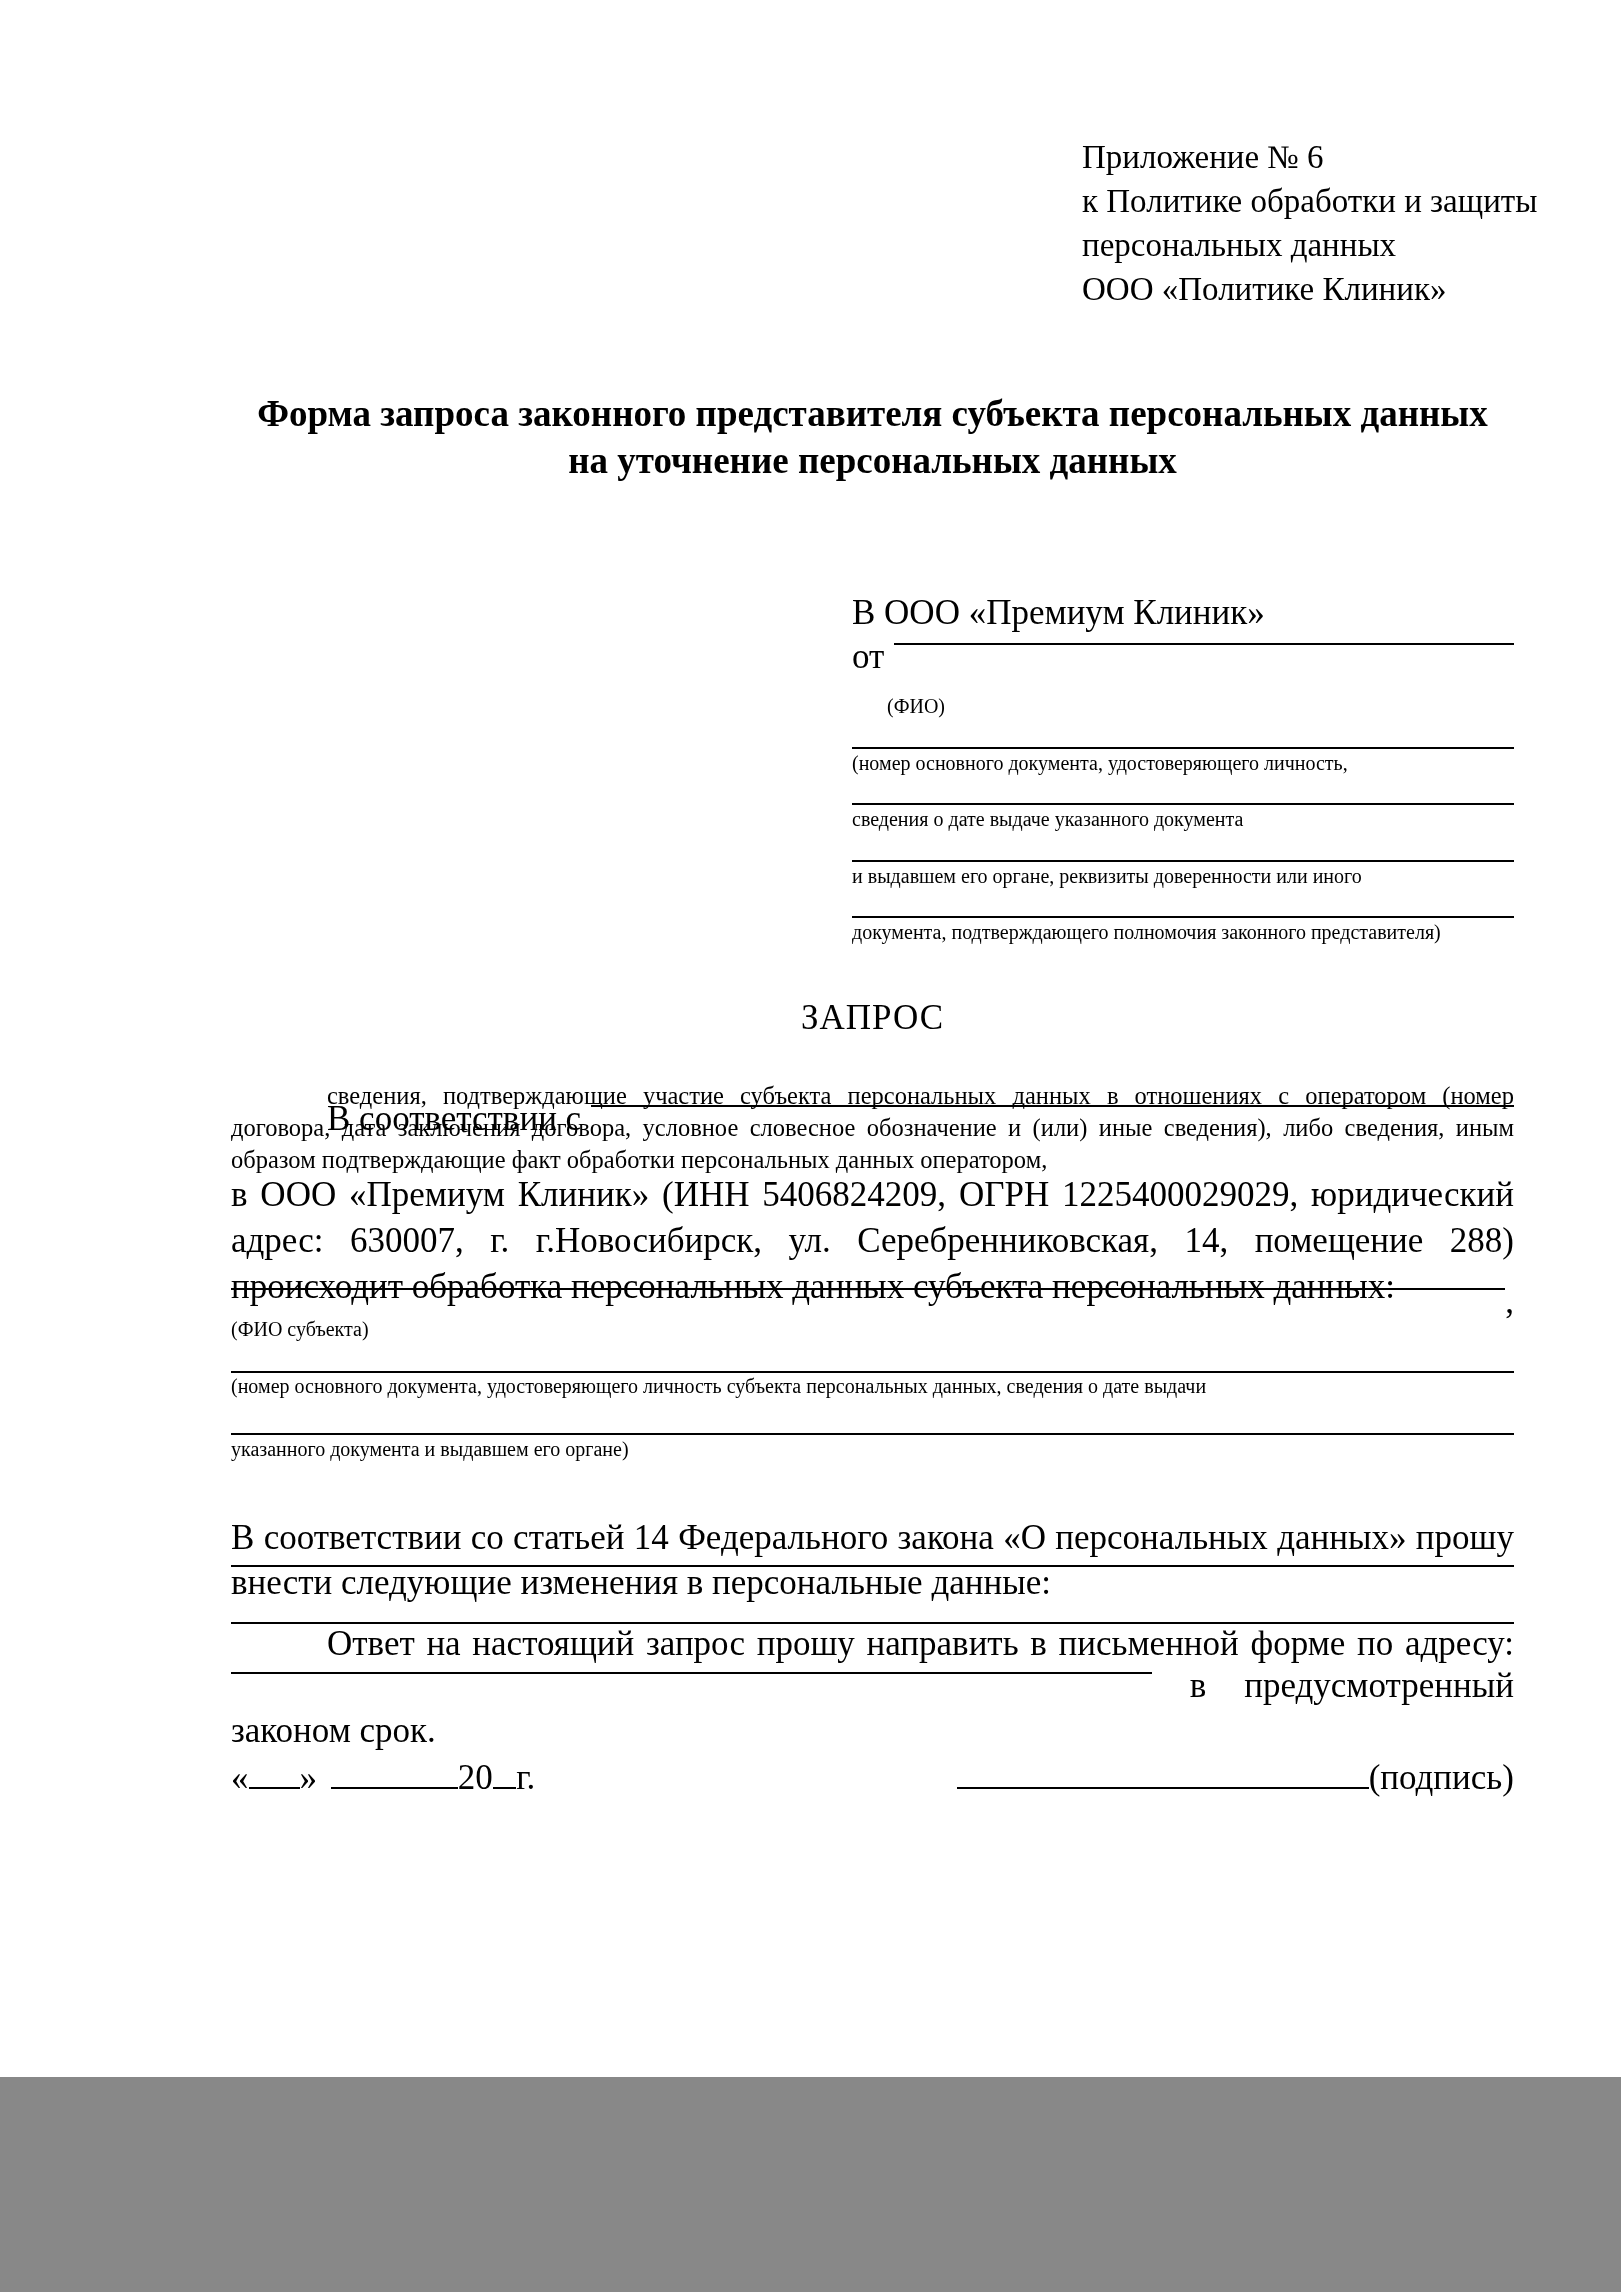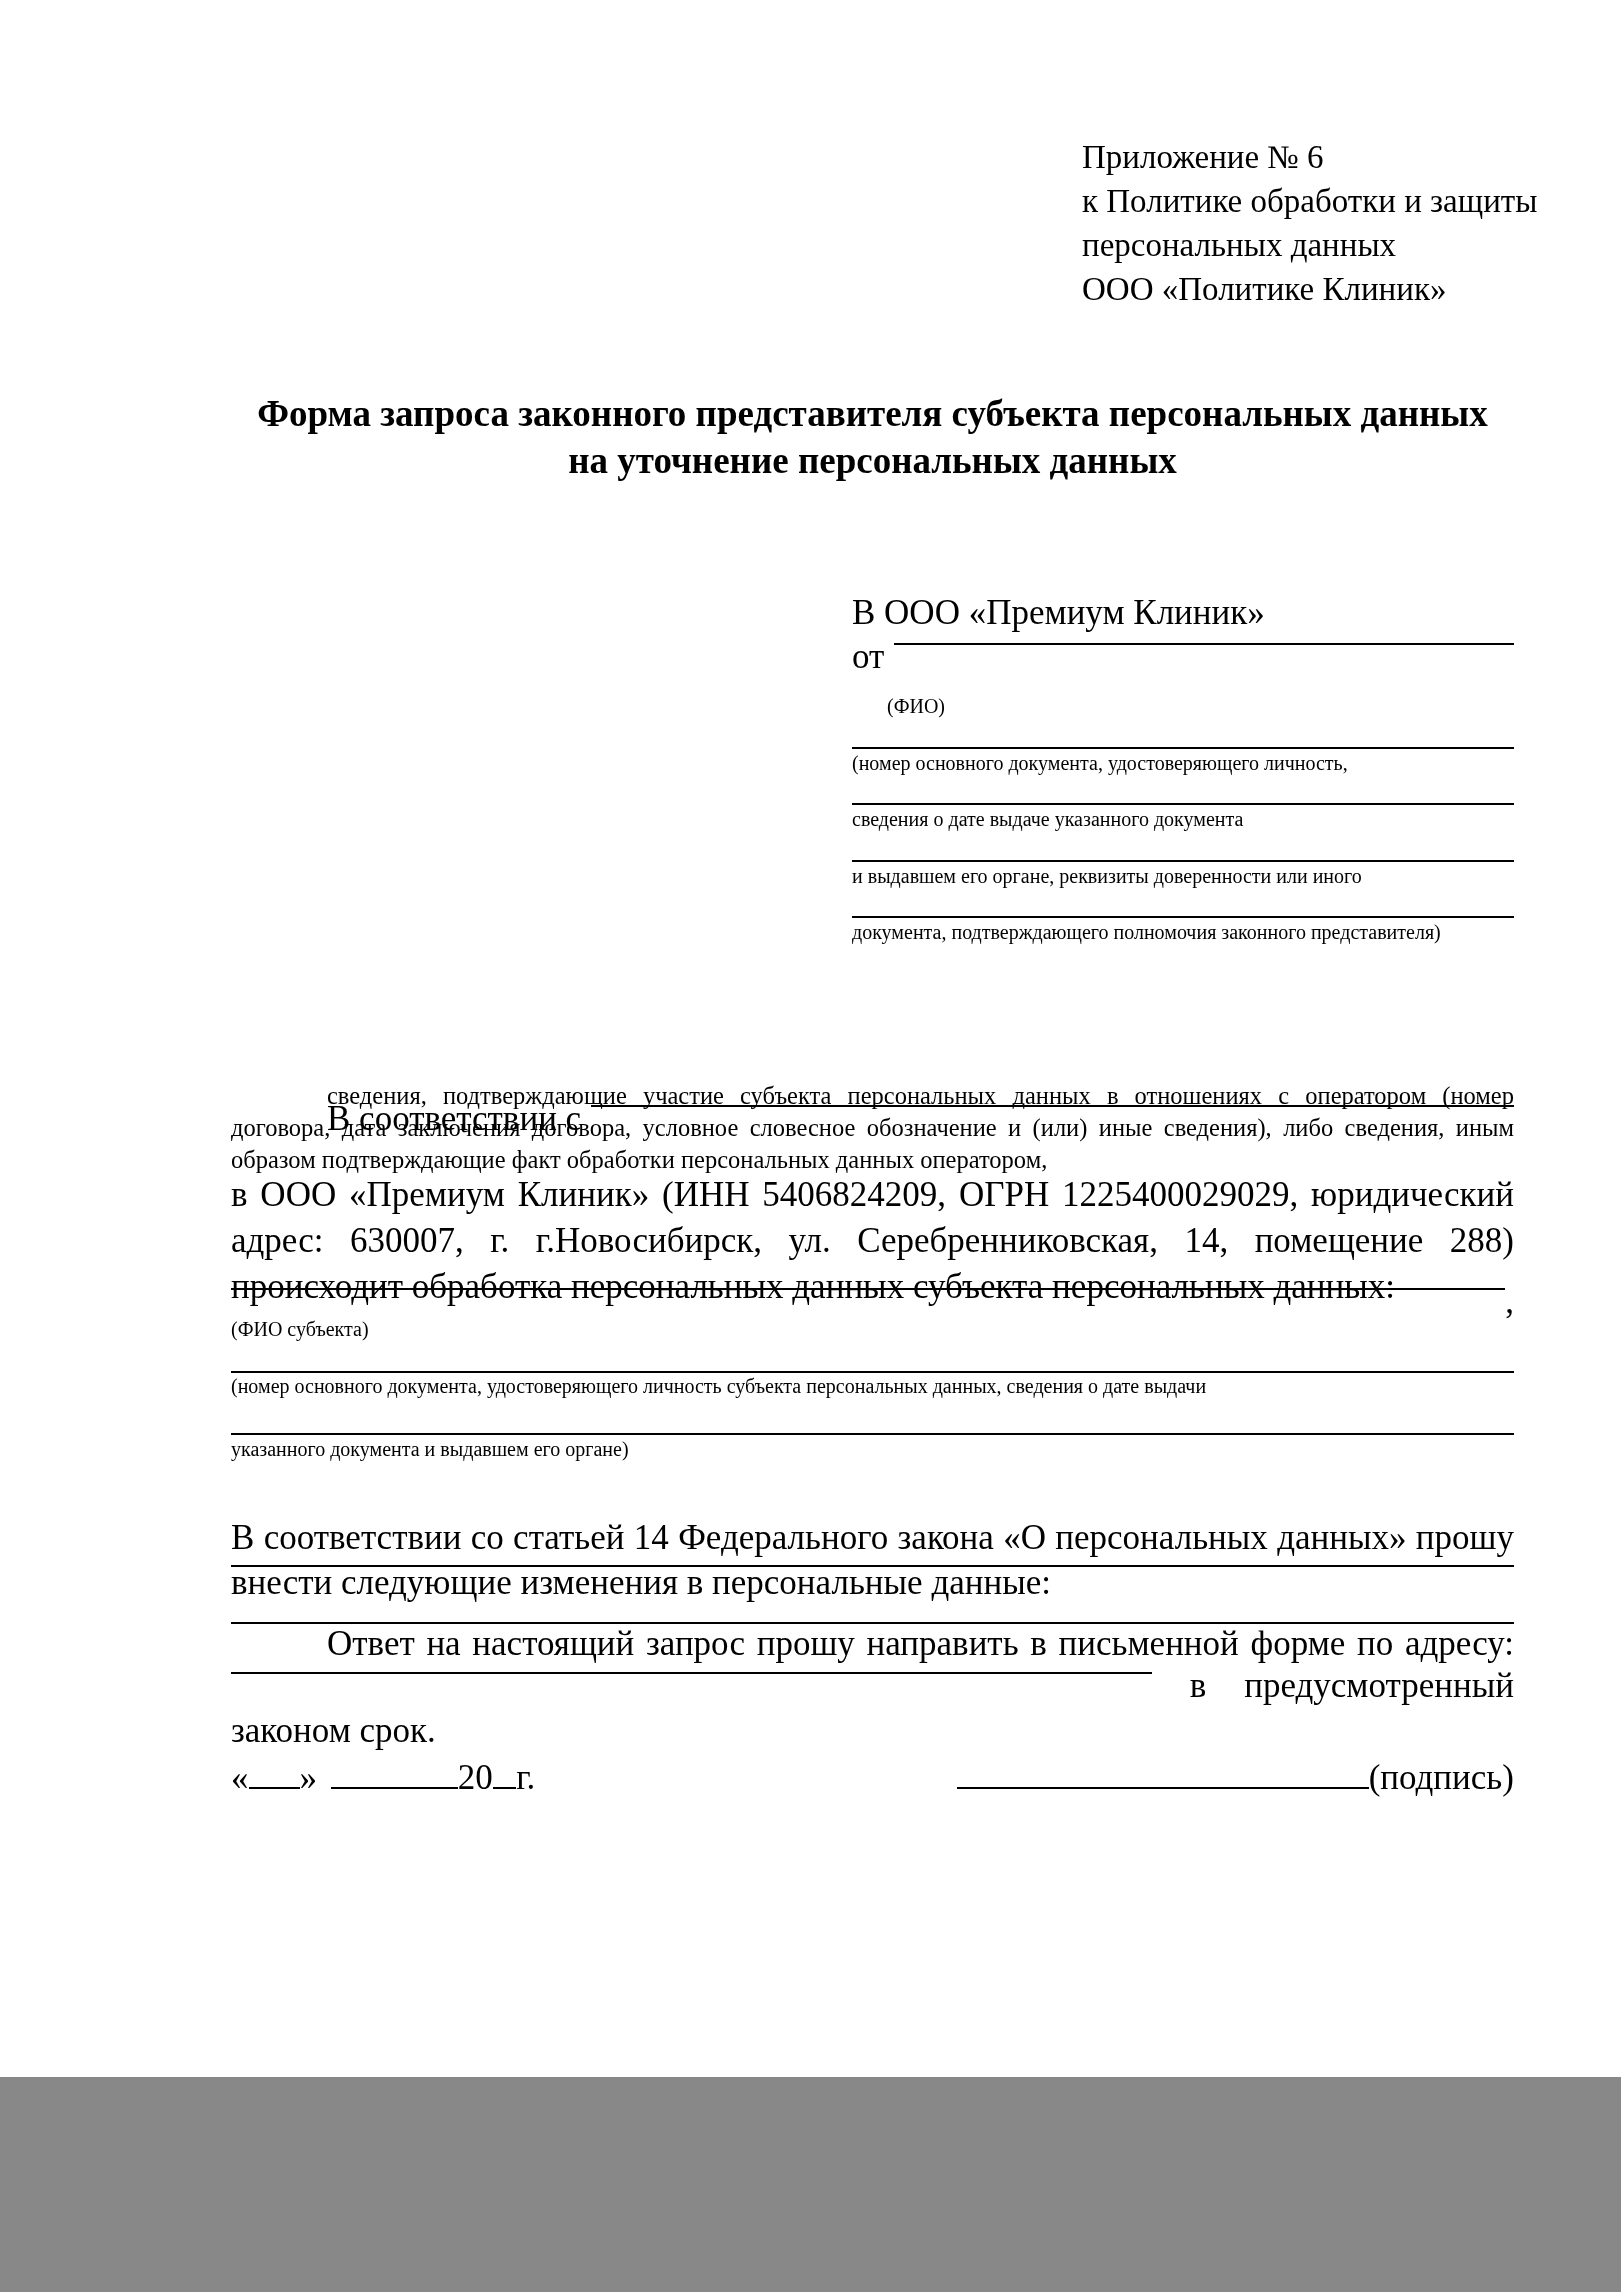--- a/index.html
+++ b/index.html
@@ -68,20 +68,21 @@
       <div class="wspace"></div>
       <div class="cap">сведения о дате выдаче указанного документа</div>
 
       <div class="wspace"></div>
       <div class="cap">и выдавшем его органе, реквизиты доверенности или иного</div>
 
       <div class="wspace"></div>
       <div class="cap">документа, подтверждающего полномочия законного представителя)</div>
     </div>
 
+    <div class="abs zapros" style="top:998px;">ЗАПРОС</div>
 
     <div class="abs row body-sz" style="top:1055px;margin-top:44px;">
       <span style="display:inline-block;width:96px;"></span>
       <span>В соответствии с</span>
       <span class="fill" style="margin-left:9.8px;"></span>
     </div>
 
     <div class="abs fineprint" style="top:1080px;">сведения, подтверждающие участие субъекта персональных данных в отношениях с оператором (номер договора, дата заключения договора, условное словесное обозначение и (или) иные сведения), либо сведения, иным образом подтверждающие факт обработки персональных данных оператором,</div>
 
     <div class="abs para" style="top:1172px;">в ООО «Премиум Клиник» (ИНН 5406824209, ОГРН 1225400029029, юридический адрес: 630007, г. г.Новосибирск, ул. Серебренниковская, 14, помещение 288) происходит обработка персональных данных субъекта персональных данных:</div>

